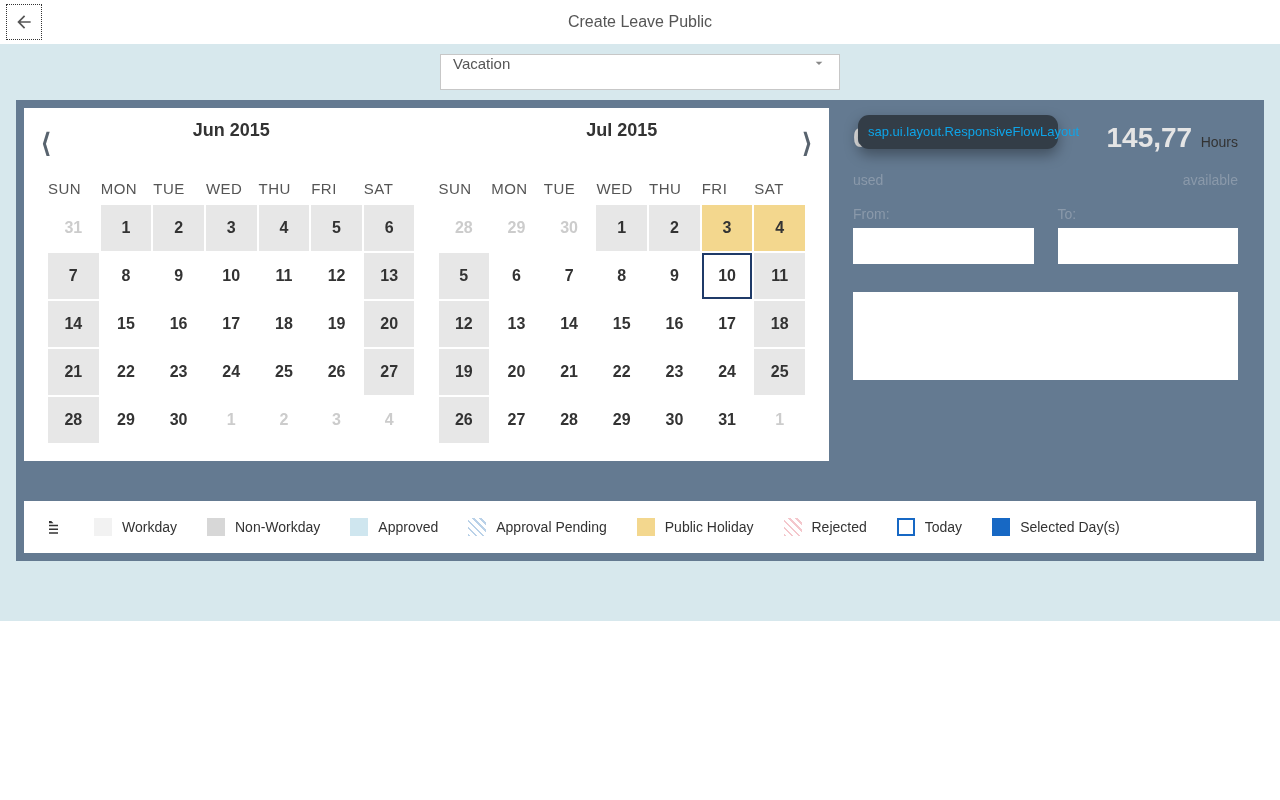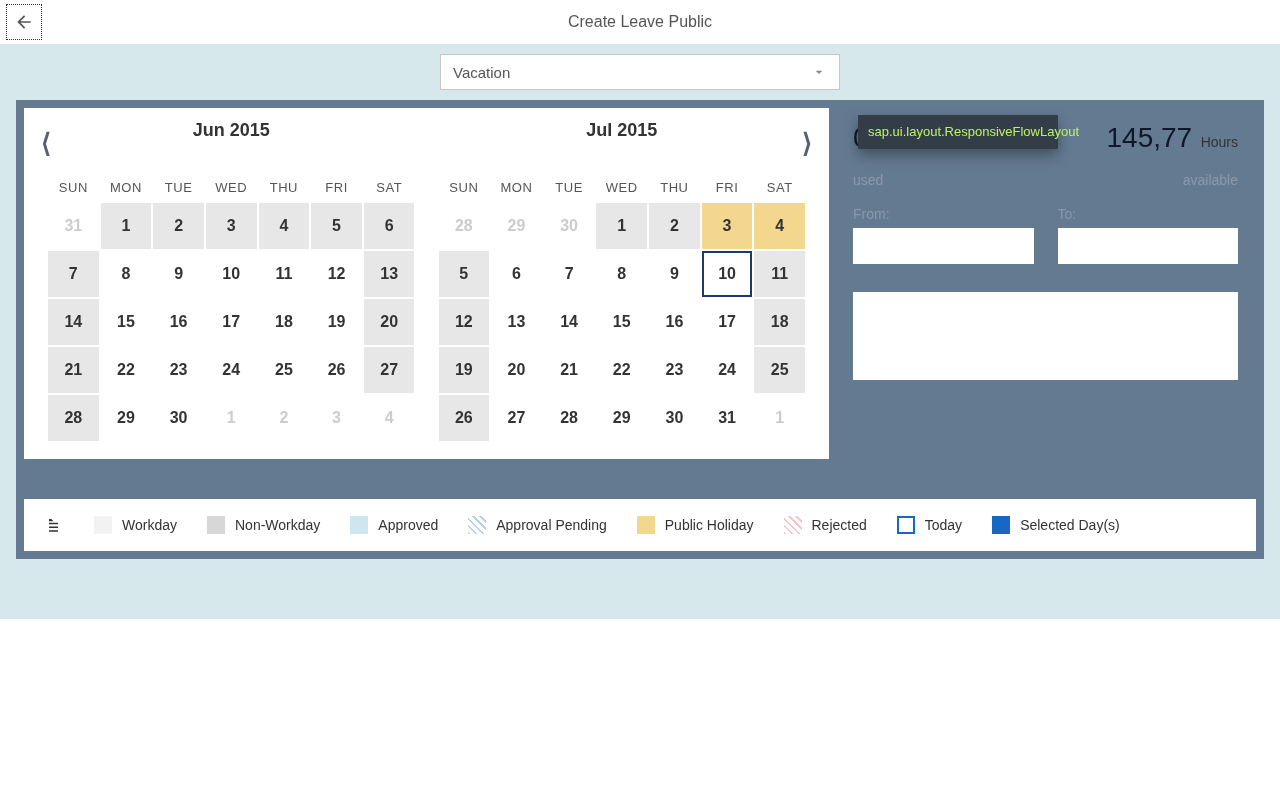--- a/index.html
+++ b/index.html
@@ -2,45 +2,45 @@
 <html><head>
 <meta charset="utf-8">
 <style>
   * { box-sizing: border-box; margin: 0; padding: 0; }
   body { font-family: Arial, Helvetica, sans-serif; background: #fff; }
   .header { height: 44px; display: flex; align-items: center; justify-content: center; position: relative; }
   .back-btn { position: absolute; left: 6px; top: 4px; width: 36px; height: 36px; background:#fff; border:1px dotted #333; display:flex; align-items:center; justify-content:center; cursor:pointer;}
   .back-btn svg { width:20px; height:20px; fill:#555;}
   .title { color:#555; font-size:16px;}
   .dropdown-row { background:#d7e8ed; padding:10px 0; display:flex; justify-content:center;}
-  .dropdown { width:400px; height:36px; background:#fff; border:1px solid #c7c7c7; display:flex; align-items:center; justify-content:space-between; padding:0 12px; color:#555; font-size:15px; cursor:pointer;}
+  .dropdown { width:400px; height:36px; background:#fff; border:1px solid #c7c7c7; display:flex; justify-content:space-between; padding:0 12px; color:#555; font-size:15px; cursor:pointer;}
   .dropdown svg { width:16px; height:16px; fill:#888;}
   .main-wrap { background:#d7e8ed; padding:0 16px 60px;}
   .card { background:#647a91; padding:8px 8px 8px 8px;}
   .top-row { display:flex;}
   .calendars { background:#fff; padding:10px 12px 18px; flex:0 0 805px; display:flex; position:relative;}
   .nav-arrow { position:absolute; top:20px; width:20px; height:30px; color:#58636e; font-size:26px; font-weight:bold; cursor:pointer; display:flex; align-items:center; justify-content:center;}
   .nav-left { left:12px;}
   .nav-right { right:12px;}
   .cal { flex:1; padding:0 12px;}
   .cal-title { text-align:center; font-weight:bold; font-size:18px; color:#333; margin-bottom:35px; margin-top:2px;}
   .cal-grid { display:grid; grid-template-columns:repeat(7,1fr); gap:2px;}
-  .dow { text-align:center; font-size:13px; color:#555; padding:4px 0 6px; letter-spacing:0.5px;}
+  .dow { text-align:left; font-size:15px; color:#555; padding:4px 0 6px; letter-spacing:0.5px;}
   .day { height:46px; display:flex; align-items:center; justify-content:center; font-size:16px; font-weight:bold; color:#333;}
   .day.other { color:#ccc; background:#fff;}
   .day.work { background:#fff;}
   .day.nonwork { background:#e7e7e7;}
   .day.holiday { background:#f3d78e;}
   .day.today { border:2px solid #1f3a68;}
   .right-panel { flex:1; padding:14px 18px 14px 24px; position:relative; color:#b8c5d6;}
   .stats-row { display:flex; justify-content:space-between; align-items:flex-end; margin-bottom:18px;}
-  .stat-val { font-size:28px; font-weight:normal; color:#0f172a;}
+  .stat-val { font-size:28px; font-weight:bold; color:#e5e5e5;}
   .stat-unit { font-size:14px; color:#333; margin-left:4px;}
   .stat-sub { font-size:14px; color:#8a99aa; display:block;margin-top:18px;}
-  .tooltip { position:absolute; top:7px; left:29px; background:#333d47; color:#bef264; font-size:13px; padding:8px 10px; border-radius:1px; width:200px; text-align:center; line-height:1.4; box-shadow:0 6px 14px rgba(0,0,0,0.35); z-index:10;}
+  .tooltip { position:absolute; top:7px; left:29px; background:#333d47; color:#0ea5e9; font-size:13px; padding:8px 10px; border-radius:11px; width:200px; text-align:center; line-height:1.4; box-shadow:0 6px 14px rgba(0,0,0,0.35); z-index:10;}
   .field-row { display:flex; gap:24px; margin-bottom:28px;align-items:center;}
   .field { flex:1;}
   .field label { display:block; font-size:14px; color:#8a99aa; margin-bottom:6px;}
   .field input { width:100%; height:36px; border:none; background:#fff; padding:0 8px; font-size:14px;}
   .note-area { width:100%; height:88px; border:none; background:#fff; padding:8px; font-size:14px; resize:none;}
   .legend-bar { background:#fff; margin-top:40px; height:52px; display:flex; align-items:center; padding:0 22px; gap:30px; font-size:14px; color:#333;}
   .legend-item { display:flex; align-items:center; gap:10px;}
   .swatch { width:18px; height:18px; display:inline-block;}
   .sw-work { background:#f2f2f2;}
   .sw-nonwork { background:#d7d7d7;}

